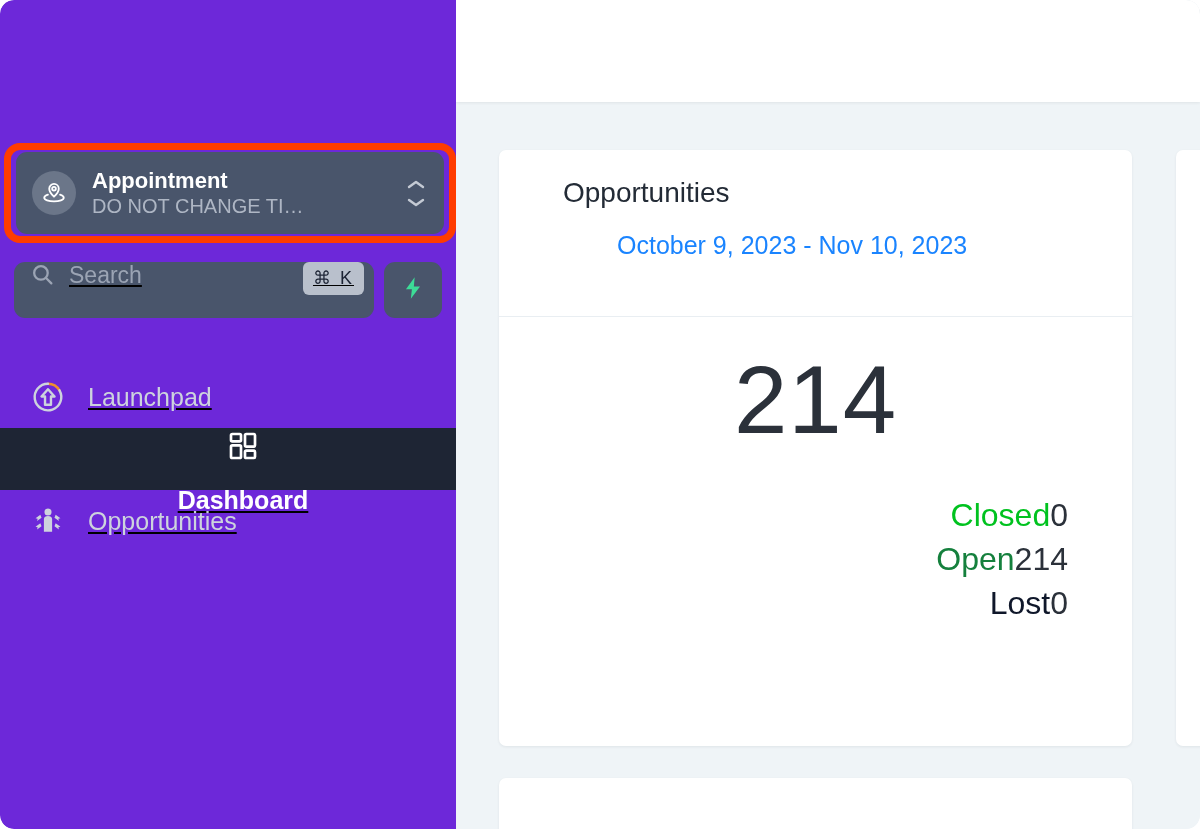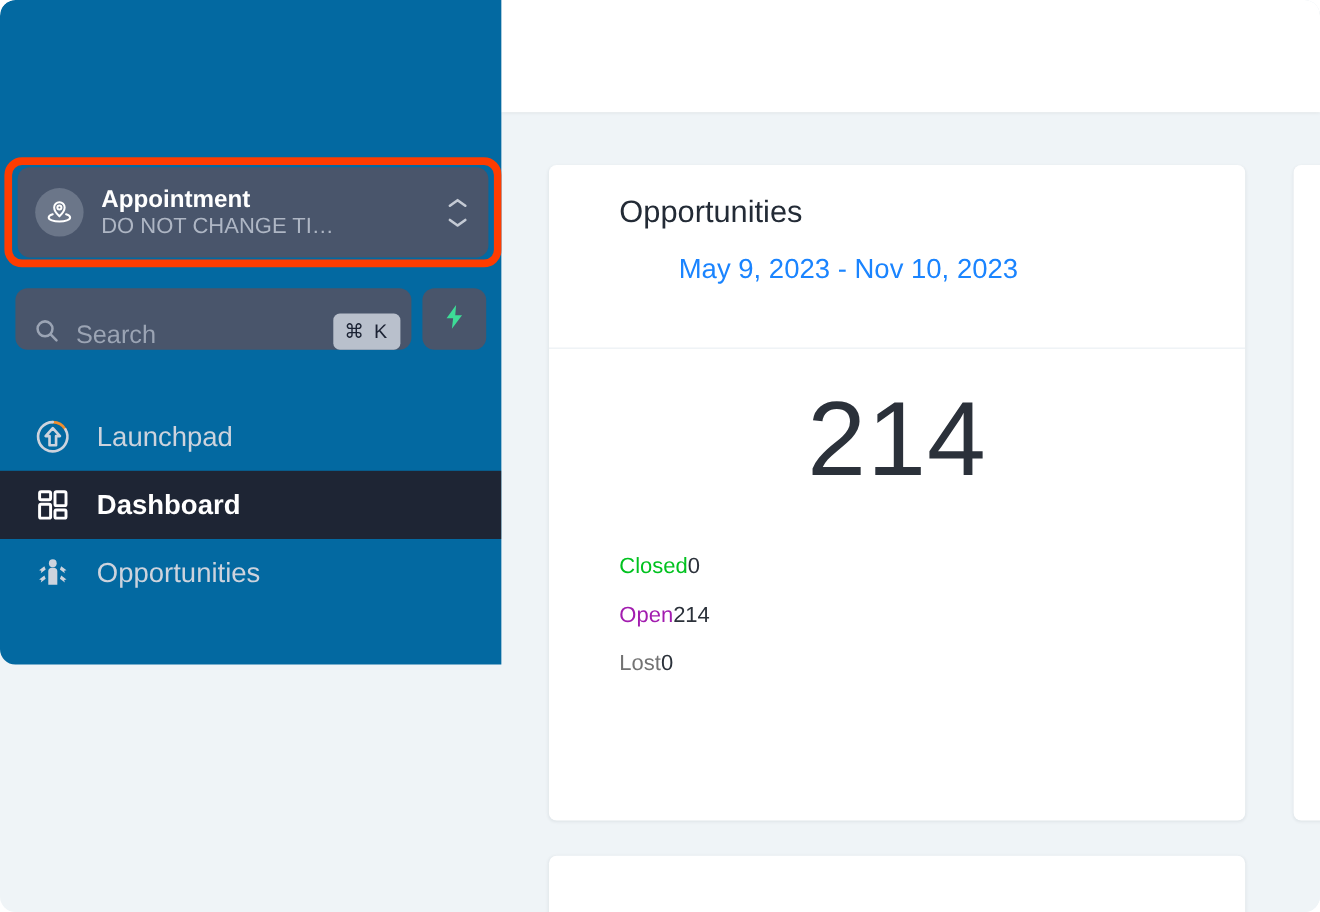--- a/index.html
+++ b/index.html
@@ -19,24 +19,25 @@
     background: #eff4f7;
     border-radius: 14px;
     overflow: hidden;
   }
 
   
   #sidebar {
     position: absolute;
     left: 0; top: 0;
     width: 456px;
-    height: 604px;
-    background: #0369a1;
+    height: 829px;
+    background: #6d28d9;
     border-radius: 14px 0 0 14px;
     overflow: hidden;
+    text-decoration: underline;
   }
 
   .sb-top-space { height: 148px; }
 
   
   .ws-wrap {
     position: relative;
     margin: 0 14px;
     height: 90px;
   }
@@ -99,21 +100,21 @@
     display: flex;
     gap: 10px;
     margin: 24px 14px 0 14px;
     height: 56px;
   }
   .search-box {
     flex: 1 1 auto;
     background: #49556b;
     border-radius: 11px;
     display: flex;
-    align-items: flex-end;
+    align-items: flex-start;
     padding: 0 10px 0 16px;
   }
   .search-placeholder {
     color: #9ba4b4;
     font-size: 23px;
     margin-left: 14px;
     flex: 1 1 auto;
   }
   .kbd {
     background: #b9c0cc;
@@ -134,21 +135,21 @@
 
   
   #nav { margin-top: 48px; }
   .nav-item {
     height: 62px;
     display: flex;
     align-items: center;
     padding-left: 30px;
     gap: 22px;
   }
-  .nav-item.active { background: #1e2534; }
+  .nav-item.active { background: #1e2534; flex-direction: column; }
   .nav-icon {
     width: 36px; height: 36px;
     display: flex; align-items: center; justify-content: center;
     flex: 0 0 auto;
   }
   .nav-label {
     color: #cdd3dd;
     font-size: 25px;
     line-height: 29px;
     white-space: nowrap;
@@ -213,23 +214,23 @@
     font-size: 96px;
     line-height: 110px;
     color: #2b313a;
     font-weight: 300;
     padding-top: 28px;
     letter-spacing: 1px;
   }
   .stats { margin-top: 38px; }
   .stat-row {
     display: flex;
-    justify-content: flex-start;
+    justify-content: flex-end;
     align-items: baseline;
-    font-size: 20px;
+    font-size: 32px;
     line-height: 44px;
   }
   .stat-value { color: #2b313a; }
 </style>
 </head>
 <body>
 
 <div id="app">
 
   <aside id="sidebar">
@@ -328,39 +329,39 @@
 
   <section id="main">
 
     <header id="topbar"></header>
 
     <div id="content">
 
       <div class="card" id="card-opportunities">
         <div class="card-head">
           <div class="card-title">Opportunities</div>
-          <div class="card-daterange">May 9, 2023 - Nov 10, 2023</div>
+          <div class="card-daterange">October 9, 2023 - Nov 10, 2023</div>
         </div>
         <div class="card-divider"></div>
         <div class="card-body">
           <div class="big-number">214</div>
           <div class="stats">
 
             <div class="stat-row">
               <span style="color:#00c21f">Closed</span>
               <span class="stat-value">0</span>
             </div>
 
             <div class="stat-row">
-              <span style="color:#a21caf">Open</span>
+              <span style="color:#15803d">Open</span>
               <span class="stat-value">214</span>
             </div>
 
             <div class="stat-row">
-              <span style="color:#737373">Lost</span>
+              <span style="color:#0f172a">Lost</span>
               <span class="stat-value">0</span>
             </div>
 
           </div>
         </div>
       </div>
 
       <div class="card" id="card-right"></div>
       <div class="card" id="card-bottom"></div>
 

